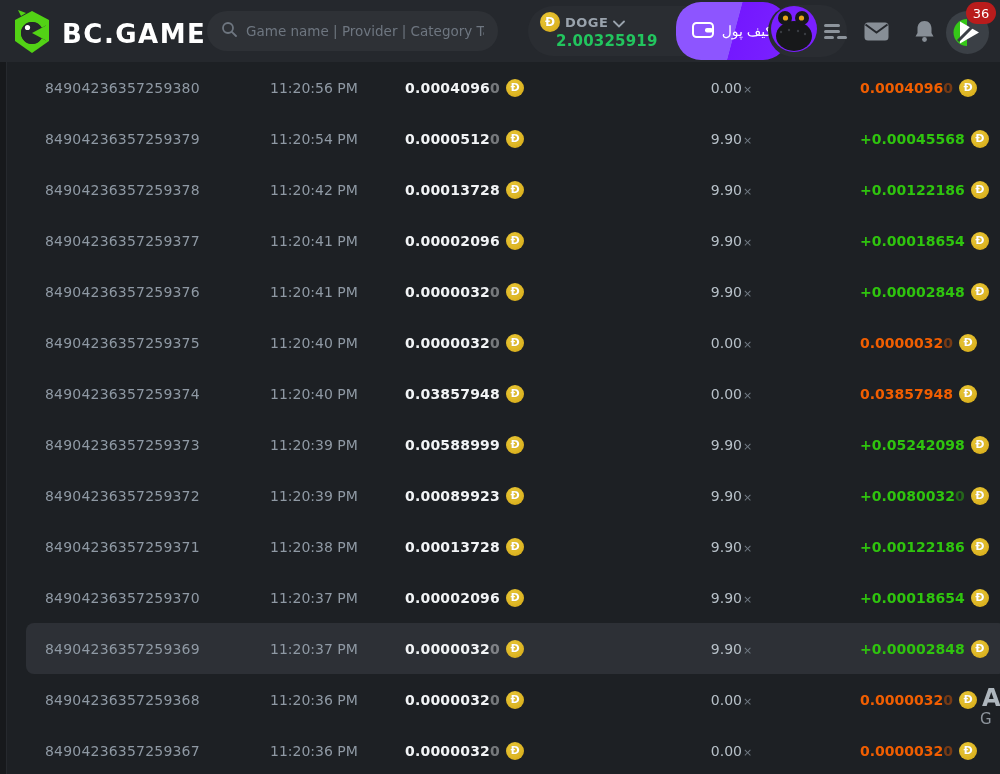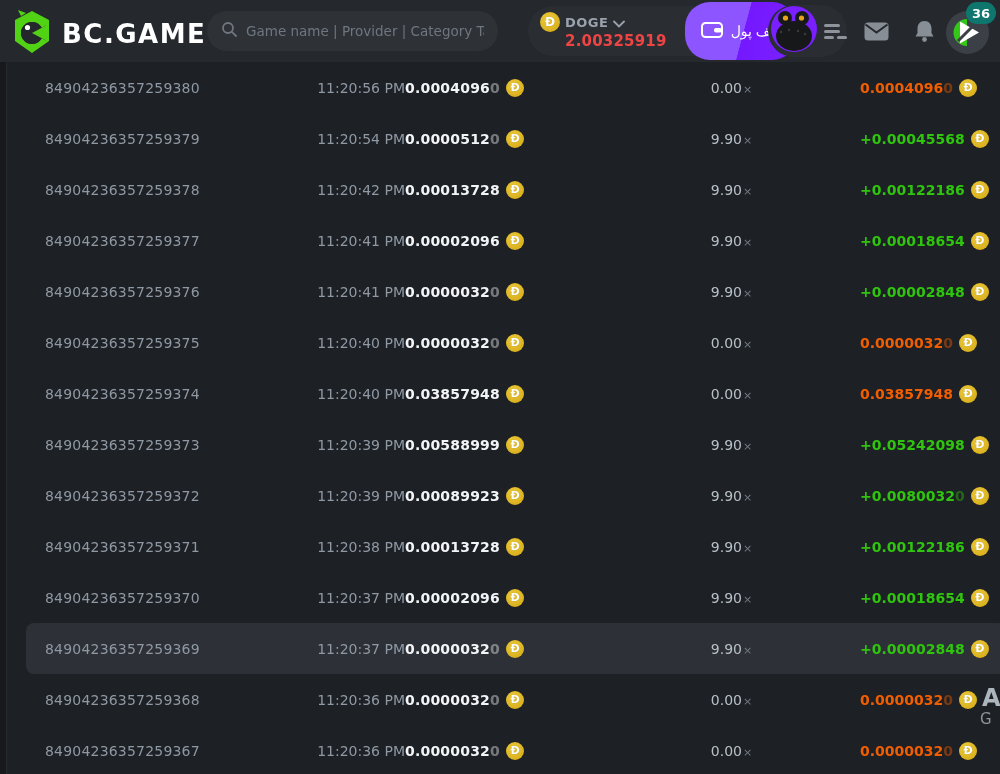--- a/index.html
+++ b/index.html
@@ -26,57 +26,57 @@
     color:#aab2bb; font-size:13.5px; font-family:inherit;
   }
   .search-pill input::placeholder { color:#6e7680; }
   .currency-pill {
     position:absolute; left:528px; top:6px; height:50px;
     background:#2a2d32; border-radius:25px; display:flex; align-items:center;
   }
   .currency-selector { display:flex; flex-direction:column; padding:4px 18px 4px 12px; cursor:pointer; }
   .currency-top { display:flex; align-items:center; gap:5px; }
   .currency-code { color:#9aa3ad; font-size:13px; font-weight:700; letter-spacing:.5px; }
-  .balance { color:#ef4444; font-size:15px; font-weight:800; margin-left:25px; letter-spacing:.2px; }
+  .balance { color:#22c55e; font-size:15px; font-weight:800; margin-left:16px; letter-spacing:.2px; }
   .wallet-button {
     height:58px; min-width:112px; border:none; border-radius:25px; cursor:pointer;
     background:linear-gradient(105deg,#8d55ff 0%,#8d55ff 52%,#7418ff 52.5%,#7a22ff 100%);
     display:flex; align-items:center; justify-content:center; gap:8px; padding:0 16px;
   }
   .wallet-label { color:#ffffff; font-size:14px; direction:rtl; }
   .profile-pill {
     position:absolute; left:768px; top:5px; height:52px; width:79px;
     background:#2a2d32; border-radius:26px; display:flex; align-items:center; gap:7px; padding:3px;
   }
   .menu-icon { display:flex; flex-direction:column; gap:3px; cursor:pointer; }
   .menu-icon i { display:block; height:3px; border-radius:2px; background:#8d949c; }
   .menu-icon i:nth-child(1){ width:16px; }
   .menu-icon i:nth-child(2){ width:16px; }
   .menu-icon i:nth-child(3){ width:10px; box-shadow:13px 0 0 #8d949c; }
   .icon-btn { position:absolute; cursor:pointer; background:none; border:none; }
   .chat-badge {
     position:absolute; left:966px; top:2px; min-width:30px; height:22px; z-index:7;
-    background:#0f766e; border-radius:11px; color:#fff; font-size:13px; font-weight:700;
+    background:#b91c1c; border-radius:11px; color:#fff; font-size:13px; font-weight:400;
     display:flex; align-items:center; justify-content:center; padding:0 6px;
   }
   
   .left-strip {
     position:absolute; left:0; top:62px; width:7px; height:712px;
     background:#17191c; border-right:1px solid #26292e; z-index:2;
   }
   .table-area { position:absolute; left:20px; top:62px; width:992px; height:712px; }
   .row {
     height:51px; display:grid; align-items:center;
     grid-template-columns:225px 135px 170px 285px 1fr;
     padding-left:19px; padding-right:22px; margin:0 6px;
     border-radius:8px; cursor:pointer;
   }
   .row.highlighted { background:#2d3036; }
   .cell.id   { color:#8f99a4; font-size:14px; letter-spacing:.2px; }
-  .cell.time { color:#8f99a4; font-size:14px; text-align:right; }
+  .cell.time { color:#8f99a4; font-size:14px; text-align:left; }
   .cell.amount, .cell.profit { display:flex; align-items:center; gap:6px; }
   .cell.amount .num { color:#f2f4f6; font-size:14px; font-weight:800; letter-spacing:.2px; }
   .cell.mult { text-align:center; color:#b7c0c8; font-size:14px;padding-left:28px; }
   .cell.mult .x { font-size:11px; color:#717a84; margin-left:1px; }
   .row.win  .cell.profit .num { color:#2fc40e; font-weight:800; font-size:14px; }
   .row.loss .cell.profit .num { color:#f15e01; font-weight:800; font-size:14px; }
   .num .dim { opacity:.42; }
   .coin {
     width:18px; height:18px; border-radius:50%;
     background:radial-gradient(circle at 40% 35%,#eccb3b,#d9af1d 75%,#c59c15);

